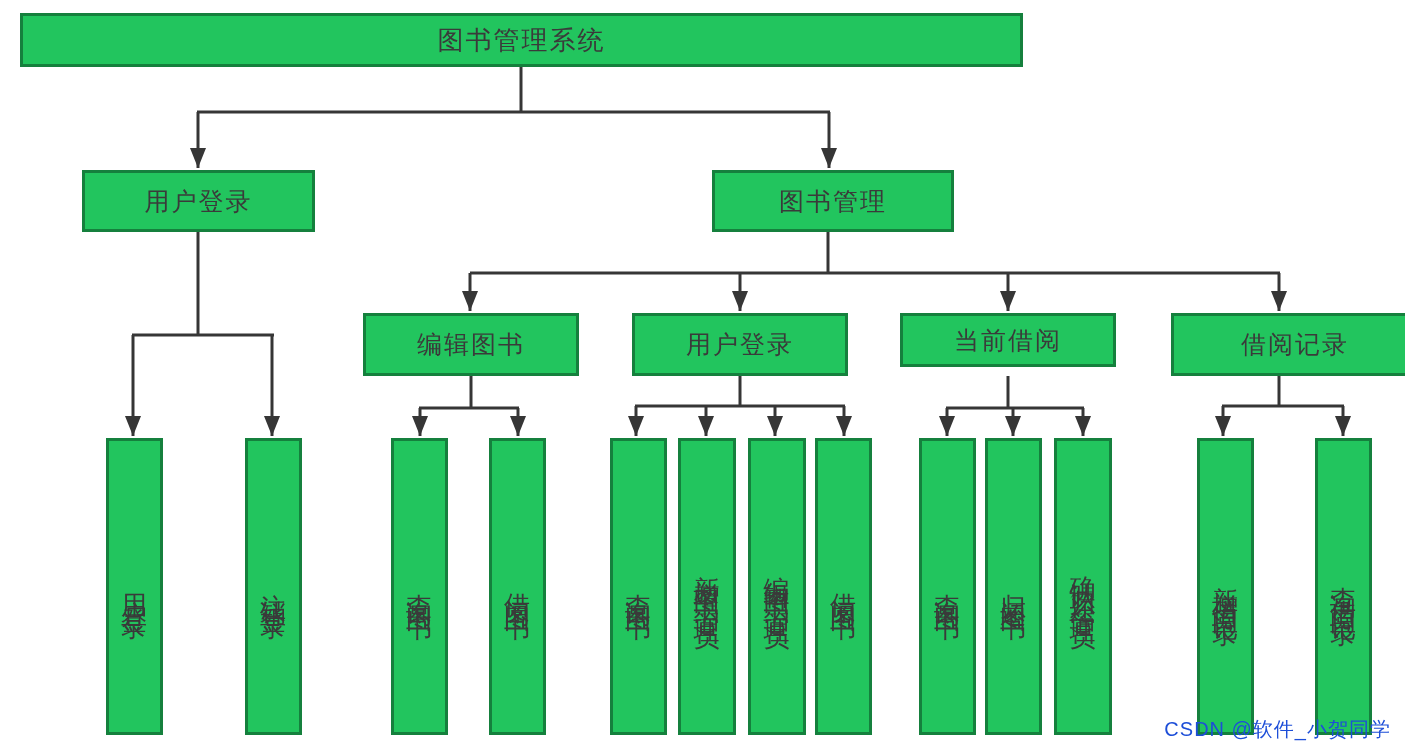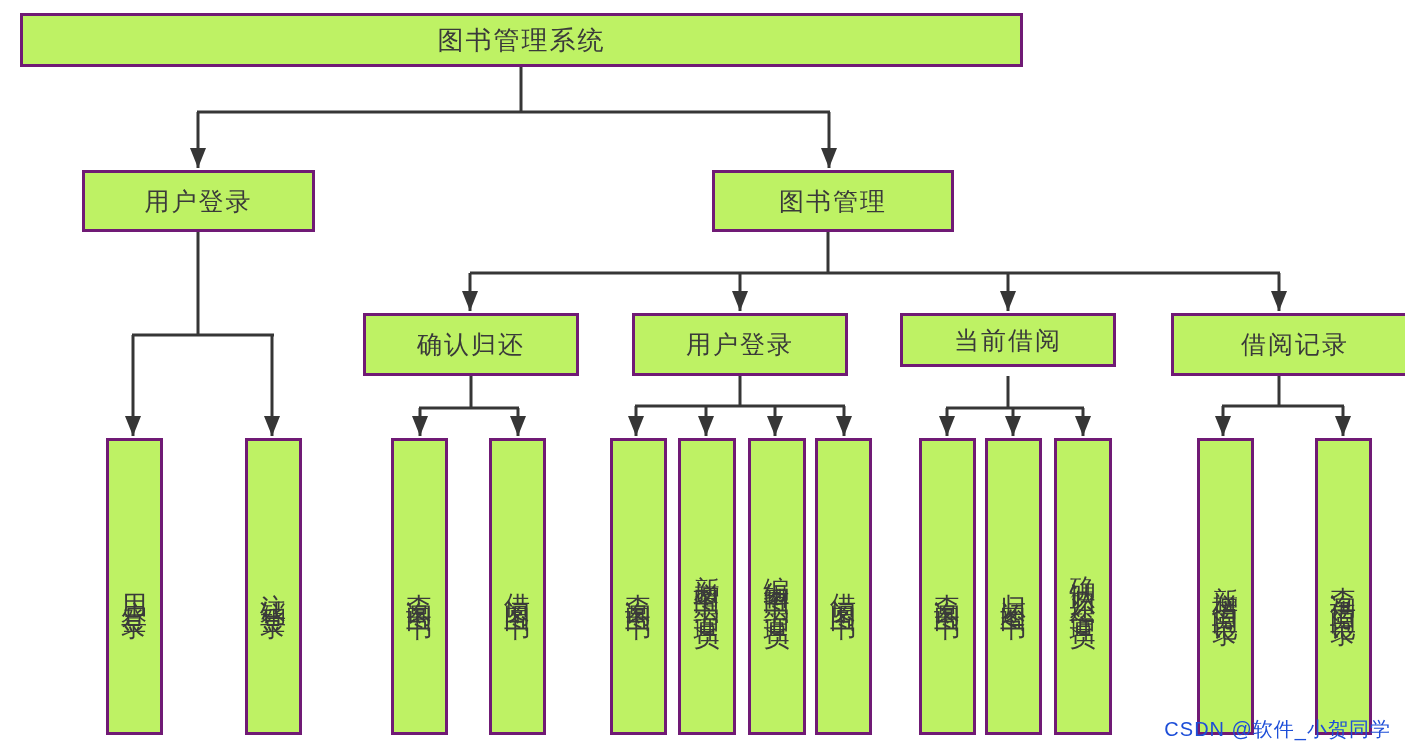--- a/index.html
+++ b/index.html
@@ -8,22 +8,22 @@
     width:1405px;height:747px;
     background:#ffffff;
     font-family:"Liberation Sans", sans-serif;
     color:#3a3a3a;
     overflow:hidden;
   }
   .connectors{position:absolute;left:0;top:0;width:1405px;height:747px;}
   .box{
     position:absolute;
     box-sizing:border-box;
-    border:3px solid #701a75;
-    background:#bef264;
+    border:3px solid #15803d;
+    background:#22c55e;
     display:flex;align-items:center;justify-content:center;
   }
   .hlabel{font-size:25px;letter-spacing:2px;color:#3a3a3a;white-space:nowrap;}
   .root-label{font-size:26px;}
   .vtext{
     writing-mode:vertical-rl;
     text-orientation:mixed;
     font-size:26px;
     line-height:1;
     letter-spacing:7px;
@@ -97,21 +97,21 @@
   </div>
 
   <div class="box" style="left:82px;top:170px;width:233px;height:62px;">
     <span class="hlabel">用户登录</span>
   </div>
   <div class="box" style="left:712px;top:170px;width:242px;height:62px;">
     <span class="hlabel">图书管理</span>
   </div>
 
   <div class="box" style="left:363px;top:313px;width:216px;height:63px;">
-    <span class="hlabel">确认归还</span>
+    <span class="hlabel">编辑图书</span>
   </div>
   <div class="box" style="left:632px;top:313px;width:216px;height:63px;">
     <span class="hlabel">用户登录</span>
   </div>
   <div class="box" style="left:900px;top:313px;width:216px;height:54px;text-align:right;">
     <span class="hlabel">当前借阅</span>
   </div>
   <div class="box" style="left:1171px;top:313px;width:248px;height:63px;">
     <span class="hlabel">借阅记录</span>
   </div>

